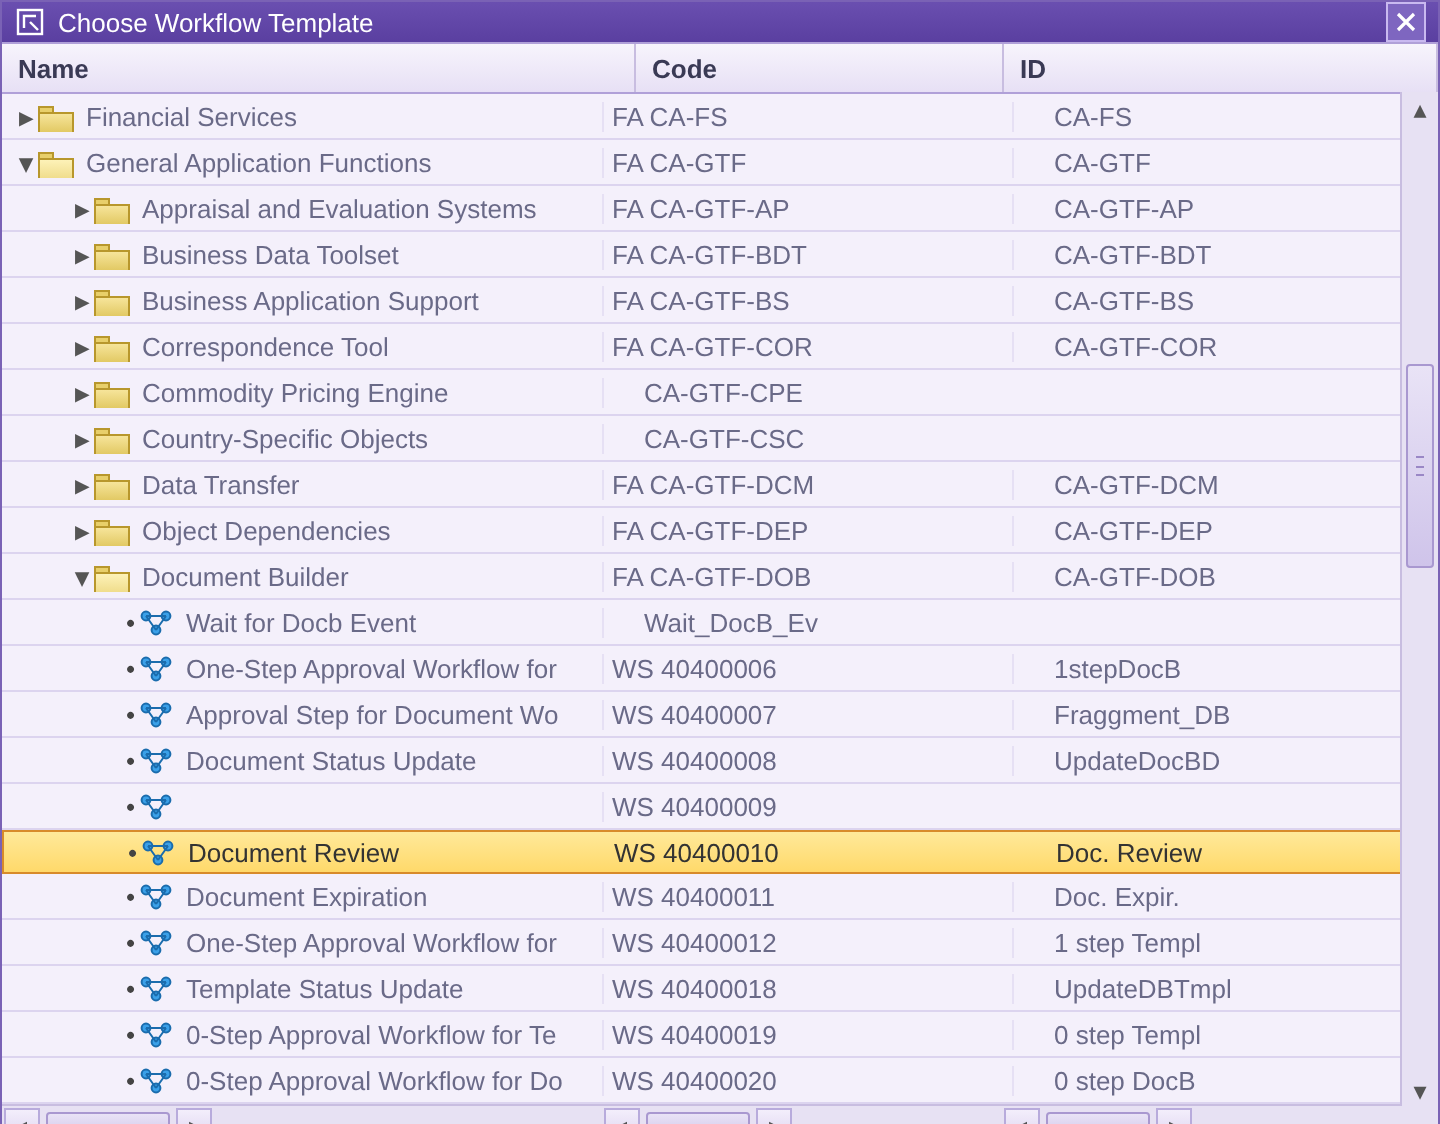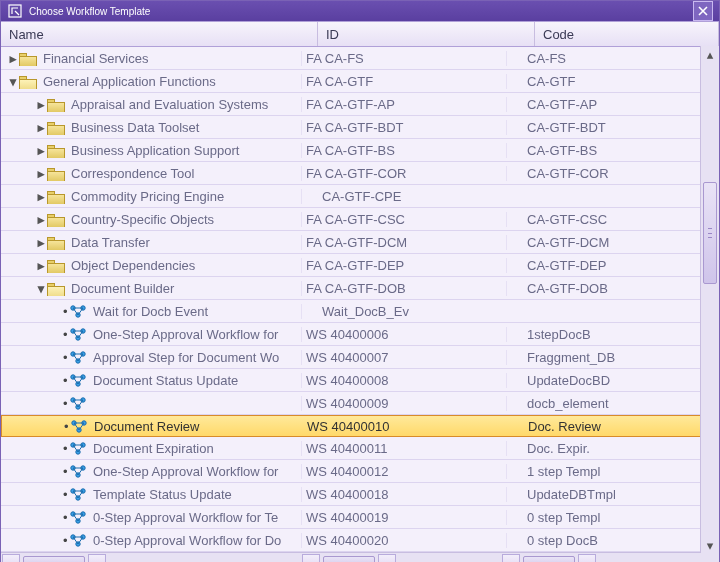--- a/index.html
+++ b/index.html
@@ -1,23 +1,23 @@
 <!DOCTYPE html>
 <html><head>
 <meta charset="utf-8">
 <style>
   html,body{margin:0;padding:0;font-family:Tahoma,Arial,sans-serif;font-size:13px;background:#cac1e4}
   .window{width:720px;height:562px;background:#e8e3f3;border:1px solid #7a62b5;box-sizing:border-box;display:flex;flex-direction:column}
-  .titlebar{height:24px;background:linear-gradient(#6a4fb0,#5a3fa0);color:#fff;display:flex;align-items:center;padding:0 6px;font-size:10px}
+  .titlebar{height:24px;background:linear-gradient(#6a4fb0,#5a3fa0);color:#fff;display:flex;align-items:center;padding:0 6px;font-size:13px}
   .titlebar .ticon{width:16px;height:16px;margin-right:6px;display:inline-flex;align-items:center;justify-content:center}
   .titlebar .spacer{flex:1}
   .titlebar .closebtn{width:18px;height:18px;border:1px solid #c9b9f0;background:#7e66c0;color:#fff;display:inline-flex;align-items:center;justify-content:center;cursor:pointer;font-family:Arial;font-size:13px;line-height:1}
   .body{flex:1;display:flex;flex-direction:column;background:#f4f0fb;border-top:1px solid #b0a0d8;position:relative}
   .headerrow{display:flex;height:24px;background:linear-gradient(#f7f4fc,#e7e0f5);border-bottom:1px solid #b0a0d8;align-items:stretch}
-  .hcell{border-right:1px solid #c8bde0;display:flex;align-items:center;padding:0 8px;color:#3a3a55;font-weight:normal}
+  .hcell{border-right:1px solid #c8bde0;display:flex;align-items:center;padding:0 8px;color:#3a3a55;font-weight:bold}
   .hcell.name{width:300px}
   .hcell.id{width:200px}
   .hcell.code{flex:1}
   .rows{flex:1;overflow:hidden}
   .row{display:flex;height:22px;align-items:center;border-bottom:1px solid #dcd4ef;color:#6a6a88}
   .row .c-name{width:300px;display:flex;align-items:center;white-space:nowrap;overflow:hidden}
   .row .c-id{width:200px;padding-left:4px;border-left:1px solid #e6e0f4;white-space:nowrap;overflow:hidden}
   .row .c-code{flex:1;padding-left:20px;border-left:1px solid #e6e0f4;white-space:nowrap;overflow:hidden}
   .indent{display:inline-block}
   .exp{width:12px;text-align:center;color:#555;cursor:pointer;font-weight:bold;display:inline-block}
@@ -60,22 +60,22 @@
     <span class="closebtn">
       <svg width="10" height="10" viewBox="0 0 10 10">
           <path d="M1 1 L9 9 M9 1 L1 9" stroke="#fff" stroke-width="1.6"></path>
         </svg>
     </span>
   </div>
 
   <div class="body">
     <div class="headerrow">
       <div class="hcell name">Name</div>
+      <div class="hcell code">Code</div>
       <div class="hcell id">ID</div>
-      <div class="hcell code">Code</div>
     </div>
 
     <div class="rows" id="rows">
         <div class="row">
           <div class="c-name">
             <span class="indent" style="width: 6px;"></span>
             <span class="exp">▸</span>
             <span class="folder"></span>
             <span>Financial Services</span>
           </div>
@@ -141,21 +141,20 @@
           </div>
           <div class="c-code">CA-GTF-CPE</div>
         </div>
         <div class="row">
           <div class="c-name">
             <span class="indent" style="width: 34px;"></span>
             <span class="exp">▸</span>
             <span class="folder"></span>
             <span>Country-Specific Objects</span>
           </div>
-          <div class="c-id">FA CA-GTF-CSC</div>
           <div class="c-code">CA-GTF-CSC</div>
         </div>
         <div class="row">
           <div class="c-name">
             <span class="indent" style="width: 34px;"></span>
             <span class="exp">▸</span>
             <span class="folder"></span>
             <span>Data Transfer</span>
           </div>
           <div class="c-id">FA CA-GTF-DCM</div>
@@ -255,21 +254,20 @@
             <span class="wf">
               <svg width="18" height="14" viewBox="0 0 18 14">
                 <circle cx="4" cy="4" r="2.2" fill="#3aa0e8" stroke="#1a6cad"></circle>
                 <circle cx="14" cy="4" r="2.2" fill="#3aa0e8" stroke="#1a6cad"></circle>
                 <circle cx="9" cy="11" r="2.2" fill="#3aa0e8" stroke="#1a6cad"></circle>
                 <path d="M4 4 L14 4 M4 4 L9 11 M14 4 L9 11" stroke="#1a6cad" stroke-width="1" fill="none"></path>
               </svg>
             </span>
           </div>
           <div class="c-id">WS 40400009</div>
-          <div class="c-code">docb_element</div>
         </div>
         <div class="row selected">
           <div class="c-name">
             <span class="indent" style="width: 62px;"></span>
             <span class="dot">•</span>
             <span class="wf">
               <svg width="18" height="14" viewBox="0 0 18 14">
                 <circle cx="4" cy="4" r="2.2" fill="#3aa0e8" stroke="#1a6cad"></circle>
                 <circle cx="14" cy="4" r="2.2" fill="#3aa0e8" stroke="#1a6cad"></circle>
                 <circle cx="9" cy="11" r="2.2" fill="#3aa0e8" stroke="#1a6cad"></circle>

